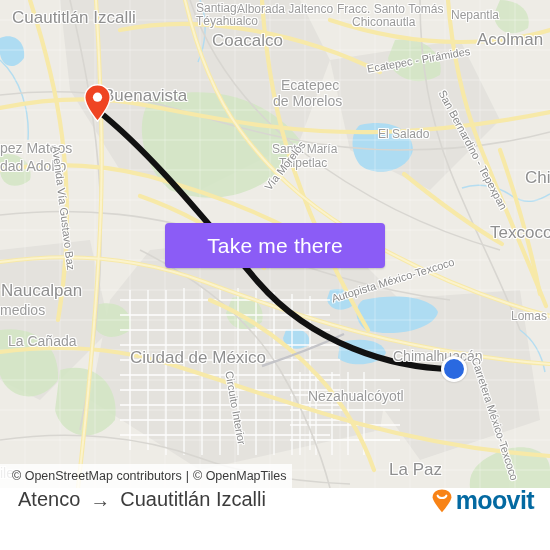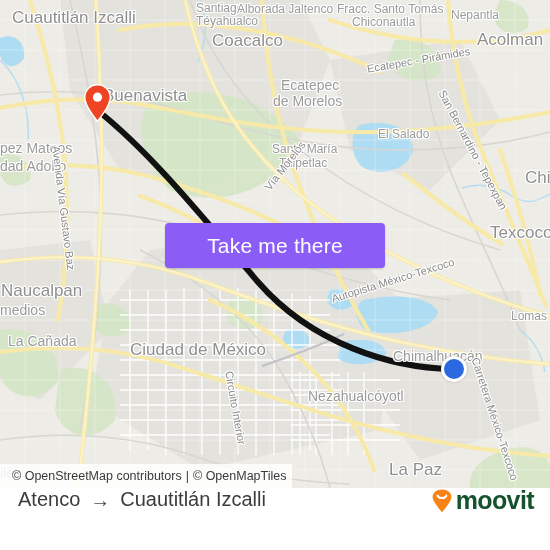--- a/index.html
+++ b/index.html
@@ -93,21 +93,21 @@
     gap:9px;
   }
   #route-summary .arrow{
     font-size:20px;color:#4a4a4a;line-height:1;
     margin:0 1px;
   }
   #brand{
     margin-left:auto;display:flex;align-items:center;gap:3px;
   }
   #brand-wordmark{
-    font-size:25px;font-weight:bold;color:#14532d;
+    font-size:25px;font-weight:bold;color:#0369a1;
     letter-spacing:-.6px;line-height:1;
   }
 </style>
 </head>
 <body>
 
 <div id="app">
 
   <div id="map">
 
@@ -239,21 +239,21 @@
         <div class="lbl place small" style="left: 279px; top: 157px;">Tulpetlac</div>
         <div class="lbl place big" style="left: 525px; top: 168px;">Chia</div>
         <div class="lbl place road" style="left: 62px; top: 145px; transform-origin: 0px 0px; transform: rotate(83deg);">Avenida Vía Gustavo Baz</div>
         <div class="lbl place road" style="left: 262px; top: 185px; transform-origin: 0px 0px; transform: rotate(-52deg);">Vía Morelos</div>
         <div class="lbl place big" style="left: 490px; top: 223px;">Texcoco</div>
         <div class="lbl place big" style="left: 1px; top: 281px;">Naucalpan</div>
         <div class="lbl place med" style="left: 0px; top: 303px;">medios</div>
         <div class="lbl place med" style="left: 8px; top: 334px;">La Cañada</div>
         <div class="lbl place road" style="left: 330px; top: 293px; transform-origin: 0px 0px; transform: rotate(-17deg);">Autopista México-Texcoco</div>
         <div class="lbl place small" style="left: 511px; top: 310px;">Lomas de</div>
-        <div class="lbl place big" style="left: 130px; top: 340px;">Ciudad de México</div>
+        <div class="lbl place big" style="left: 130px; top: 348px;">Ciudad de México</div>
         <div class="lbl place med" style="left: 393px; top: 349px;">Chimalhuacán</div>
         <div class="lbl place road" style="left: 235px; top: 370px; transform-origin: 0px 0px; transform: rotate(80deg);">Circuito Interior</div>
         <div class="lbl place road" style="left: 481px; top: 356px; transform-origin: 0px 0px; transform: rotate(72deg);">Carretera México-Texcoco</div>
         <div class="lbl place med" style="left: 308px; top: 389px;">Nezahualcóyotl</div>
         <div class="lbl place big" style="left: 389px; top: 460px;">La Paz</div>
         <div class="lbl place med" style="left: 0px; top: 466px;">iles</div>
       </div>
 
     <div id="origin-pin">
       <svg viewBox="0 0 27 38" width="27" height="38">

